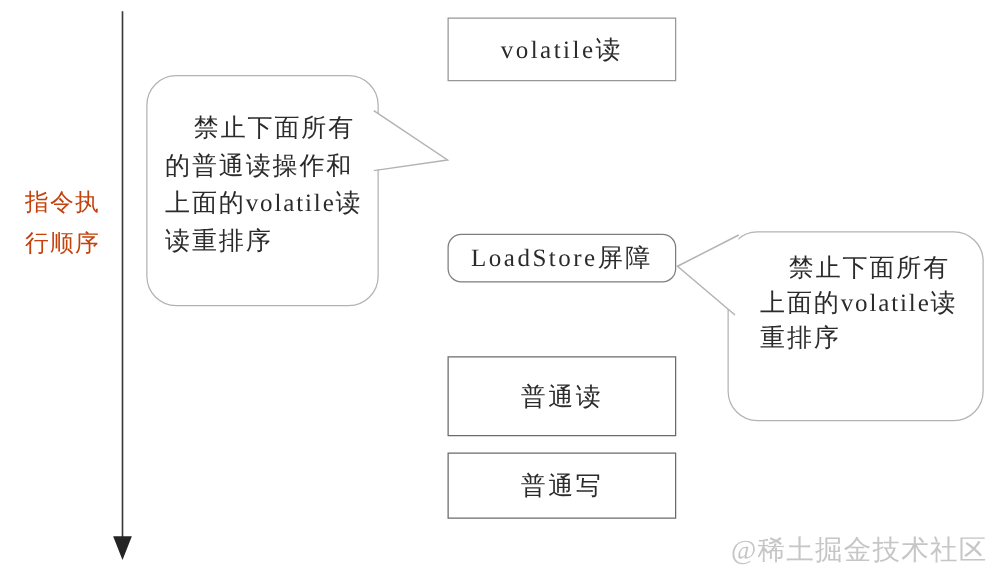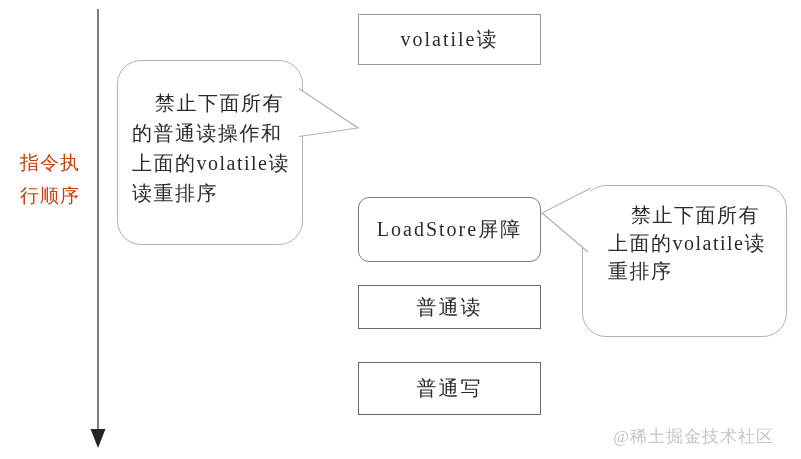--- a/index.html
+++ b/index.html
@@ -44,22 +44,22 @@
     letter-spacing: 2px;
     color: #2b2b2b;
     z-index: 4;
   }
   .box.rect-light   { border: 1px solid #979797; }
   .box.rect-dark    { border: 1px solid #6a6a6a; }
   .box.rounded      { border: 1px solid #7d7d7d; border-radius: 11px; }
 
   .box-volatile-read    { top: 14px;  height: 51px; }
   .box-loadload-barrier { top: 94px;  height: 55px; }
-  .box-loadstore-barrier{ top: 187px; height: 65px; margin-top: 10px; }
-  .box-normal-read      { top: 285px; height: 44px; }
+  .box-loadstore-barrier{ top: 187px; height: 39px; }
+  .box-normal-read      { top: 285px; height: 64px; }
   .box-normal-write     { top: 362px; height: 53px; font-family: Liberation Mono, monospace; }
 
   
   .bubble {
     position: absolute;
     box-sizing: border-box;
     background: #ffffff;
     border: 1px solid #b3b3b3;
     border-radius: 24px;
     font-size: 20px;
@@ -93,23 +93,23 @@
     top: 0;
     width: 801px;
     height: 459px;
     z-index: 3;
     pointer-events: none;
   }
 
   
   .watermark {
     position: absolute;
-    right: 27px;
+    right: 11px;
     top: 425px;
-    font-size: 17px;
+    font-size: 22px;
     letter-spacing: 1px;
     color: #c6c6c6;
     z-index: 4;
   }
 </style>
 </head>
 <body>
 
 <div class="canvas">
 

